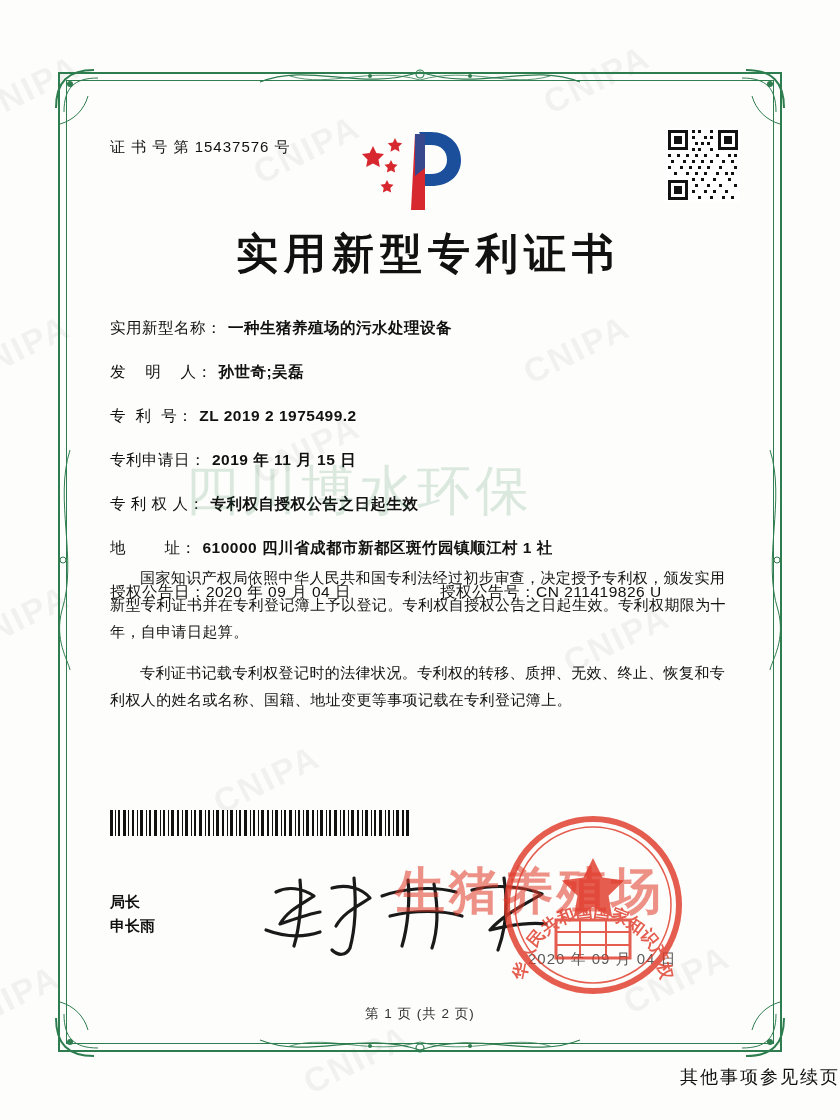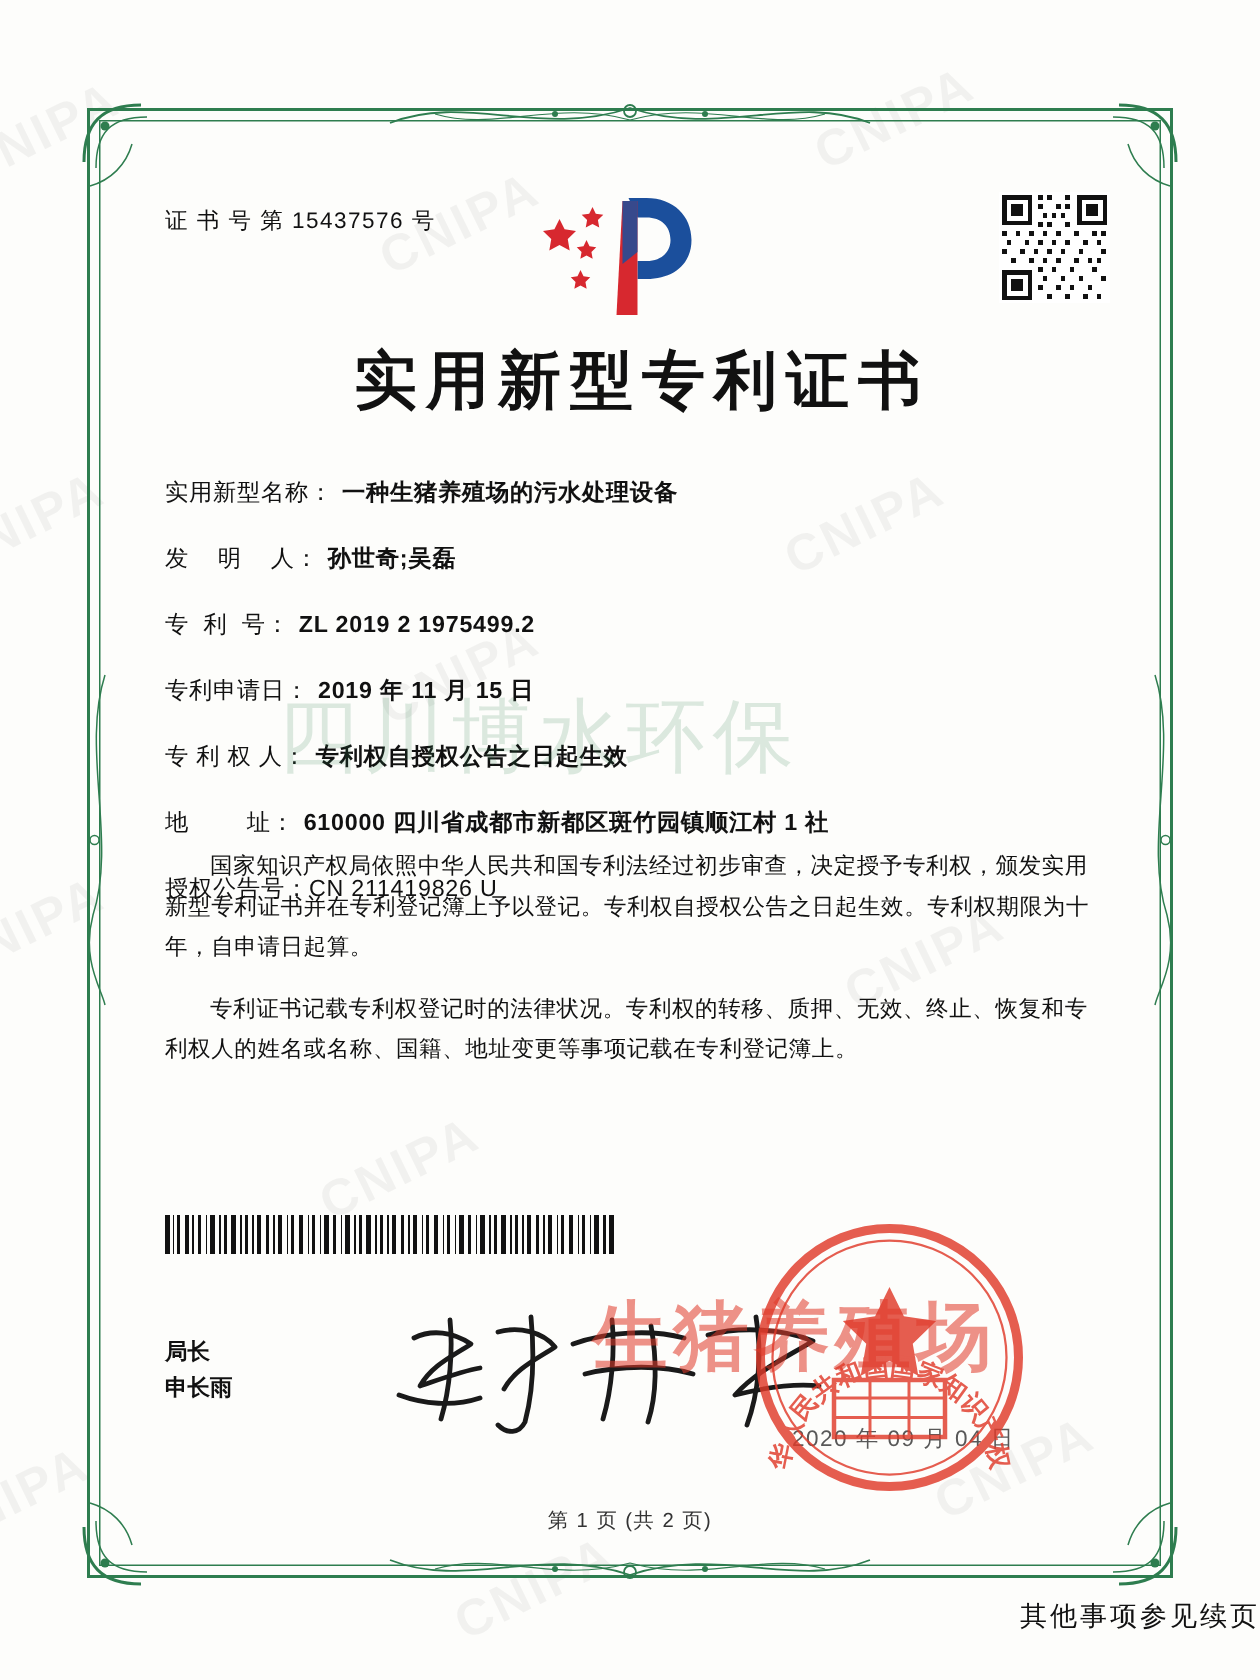--- a/index.html
+++ b/index.html
@@ -486,20 +486,23 @@
       </div>
       <div class="field">
         <span class="lbl">专 利 权 人：</span>
         <span class="val">专利权自授权公告之日起生效</span>
       </div>
       <div class="field">
         <span class="lbl">地        址：</span>
         <span class="val">610000 四川省成都市新都区斑竹园镇顺江村 1 社</span>
       </div>
       <div class="field-row2">
+        <div class="c1">
+          <span>授权公告日：</span><span>2020 年 09 月 04 日</span>
+        </div>
         <div class="c2">
           <span>授权公告号：</span><span>CN 211419826 U</span>
         </div>
       </div>
     </div>
 
     <div class="paras">
       <div class="para">国家知识产权局依照中华人民共和国专利法经过初步审查，决定授予专利权，颁发实用新型专利证书并在专利登记簿上予以登记。专利权自授权公告之日起生效。专利权期限为十年，自申请日起算。</div>
       <div class="para">专利证书记载专利权登记时的法律状况。专利权的转移、质押、无效、终止、恢复和专利权人的姓名或名称、国籍、地址变更等事项记载在专利登记簿上。</div>
     </div>

